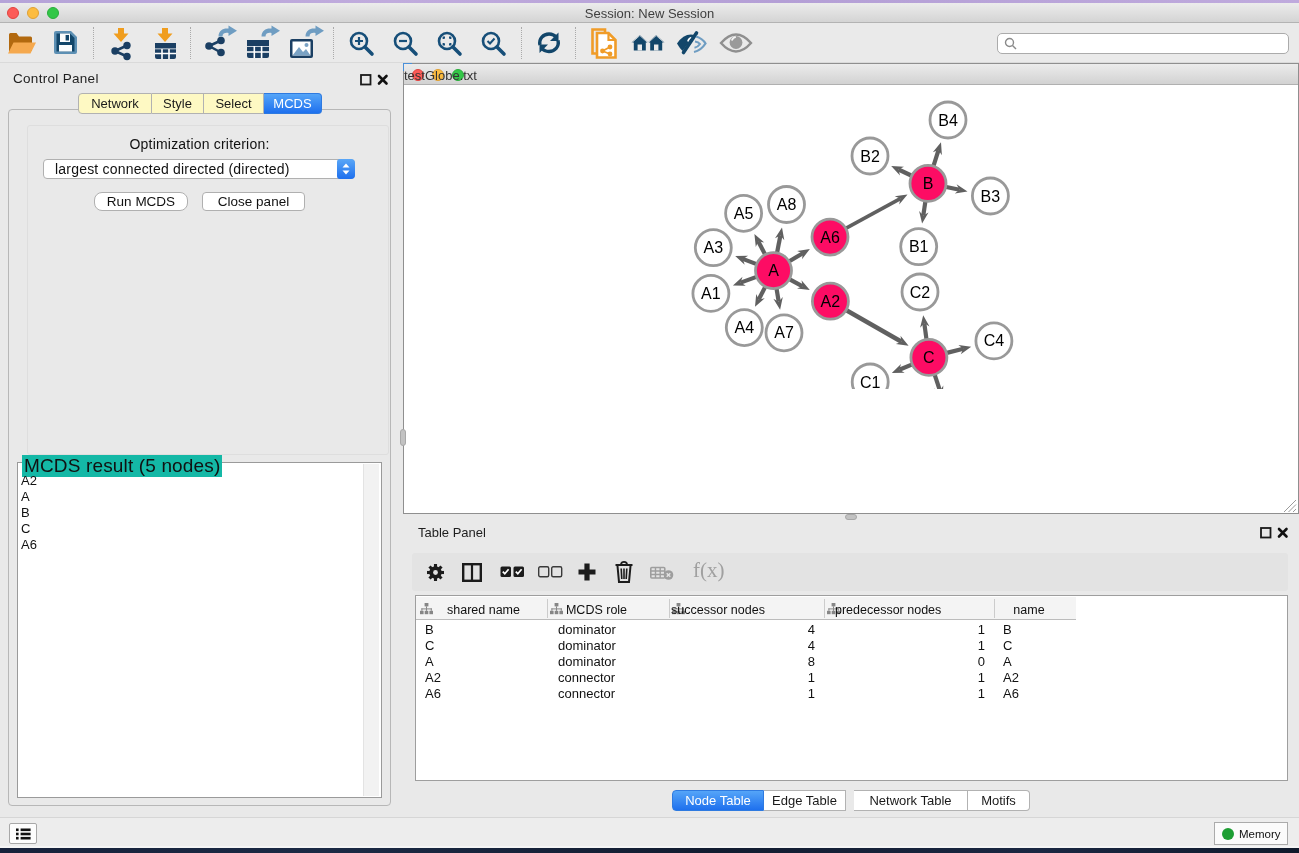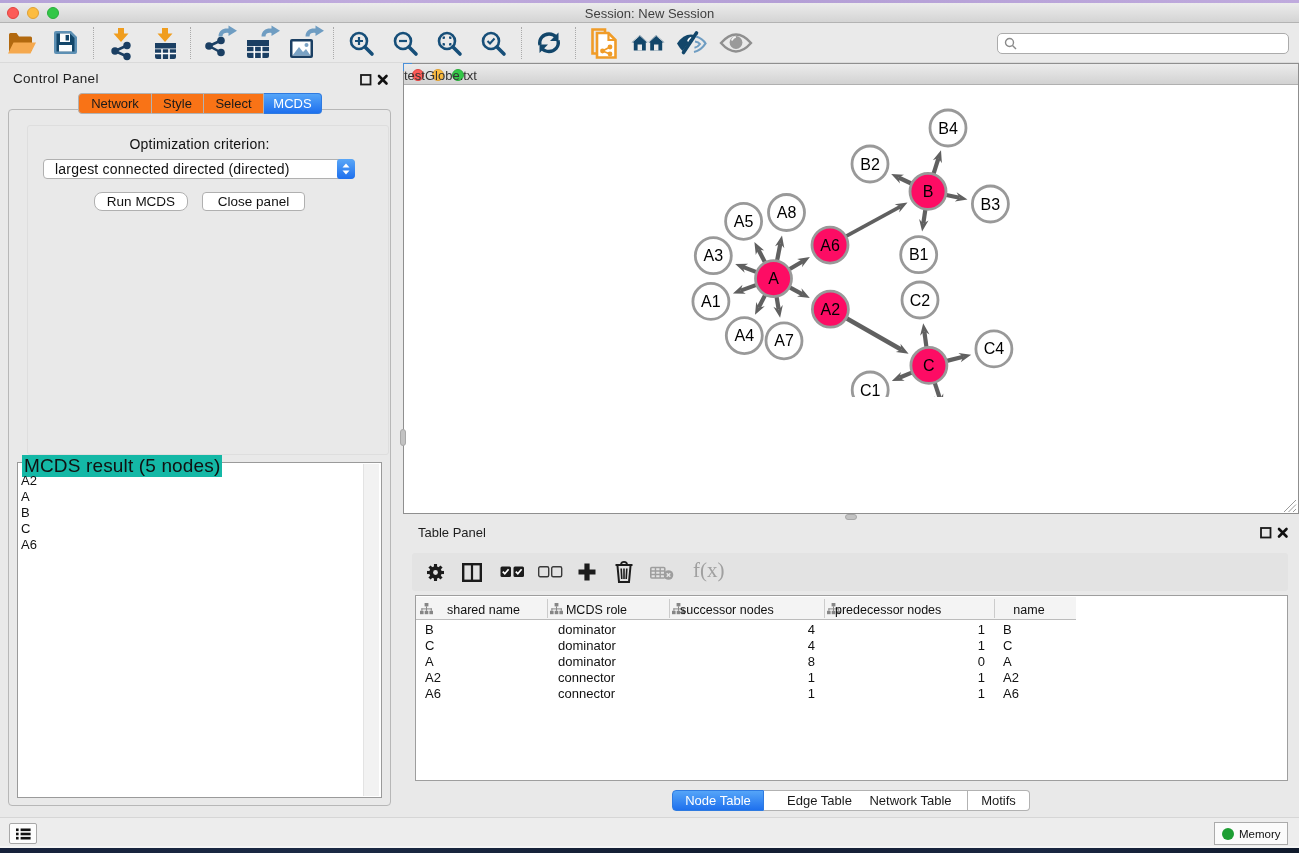--- a/index.html
+++ b/index.html
@@ -1,19 +1,19 @@
 <!DOCTYPE html>
 <html><head><meta charset="utf-8"><title>Session</title><style>
 *{margin:0;padding:0;box-sizing:border-box}
 html,body{width:1299px;height:853px}
 body{position:relative;font-family:"Liberation Sans",sans-serif;background:#e9e9e9;overflow:hidden}
 .abs{position:absolute}
 .tl{border-radius:50%;width:12px;height:12px;position:absolute}
 svg{position:absolute;overflow:visible}
-.seg{position:absolute;top:93px;height:21px;background:#f97316;border:1px solid #b2b2b2;border-left:none;color:#1a1a1a;font-size:13px;text-align:center;line-height:19px}
+.seg{position:absolute;top:93px;height:21px;background:#fef9c3;border:1px solid #b2b2b2;border-left:none;color:#1a1a1a;font-size:13px;text-align:center;line-height:19px}
 .btab{position:absolute;top:790px;height:21px;background:#fff;border:1px solid #b2b2b2;border-left:none;color:#1a1a1a;font-size:13px;text-align:center;line-height:19px}
 </style></head>
 <body>
 
 <div class="abs" style="left:0;top:0;width:1299px;height:3px;background:linear-gradient(90deg,#b5a3d8,#c0abdd 30%,#b49fd6 60%,#bfaadd)"></div>
 <div class="abs" style="left:0;top:846px;width:1299px;height:3px;background:#f5f5f5"></div>
 <div class="abs" style="left:0;top:848px;width:1299px;height:5px;background:linear-gradient(90deg,#16213a,#1b2a45 25%,#121c30 55%,#1a2742 80%,#101a2c)"></div>
 
 <div class="abs" style="left:0;top:3px;width:1299px;height:20px;background:linear-gradient(#ececec,#d4d4d4);border-bottom:1px solid #b3b3b3"></div>
 <div class="tl" style="left:7px;top:7px;background:#fc5b57;border:1px solid #e2423e"></div>
@@ -210,21 +210,21 @@
 <div class="tl" style="left:412px;top:69px;background:#fc5b57;border:1px solid #e2423e"></div>
 <div class="tl" style="left:432px;top:69px;background:#fcbc40;border:1px solid #e0a034"></div>
 <div class="tl" style="left:452px;top:69px;background:#33c748;border:1px solid #2aad3c"></div>
 <div class="abs" style="left:404px;top:68px;width:894px;font-size:13px;color:#333">testGlobe.txt</div>
 <svg class="abs" style="left:1283px;top:499px" width="14" height="14">
  <path d="M13 1 L1 13 M13 5.5 L5.5 13 M13 10 L10 13" stroke="#9a9a9a" stroke-width="1"></path>
 </svg>
 <div class="abs" style="left:400px;top:429px;width:6px;height:17px;background:#c2c2c2;border:1px solid #a8a8a8;border-radius:3px"></div>
 <div class="abs" style="left:845px;top:514px;width:12px;height:6px;background:#c2c2c2;border:1px solid #a8a8a8;border-radius:3px"></div>
 
-<div class="abs" style="left:404px;top:93px;width:893px;height:304px;overflow:hidden">
+<div class="abs" style="left:404px;top:85px;width:893px;height:304px;overflow:hidden">
 <svg width="893" height="428" style="position:absolute;left:0;top:0">
 <line x1="353.2" y1="191.6" x2="336.6" y2="197.6" stroke="#606060" stroke-width="4.2"></line>
 <polygon points="328.9,200.4 338.5,191.8 336.6,197.6 341.8,200.7" fill="#606060"></polygon>
 <line x1="353.2" y1="179.4" x2="338.8" y2="173.9" stroke="#606060" stroke-width="4.2"></line>
 <polygon points="331.2,171.0 344.1,170.8 338.8,173.9 340.7,179.7" fill="#606060"></polygon>
 <line x1="361.5" y1="170.2" x2="354.2" y2="156.3" stroke="#606060" stroke-width="4.2"></line>
 <polygon points="350.4,149.0 360.2,157.5 354.2,156.3 351.8,161.9" fill="#606060"></polygon>
 <line x1="372.9" y1="168.5" x2="376.4" y2="150.5" stroke="#606060" stroke-width="4.2"></line>
 <polygon points="378.0,142.5 380.3,155.2 376.4,150.5 371.0,153.3" fill="#606060"></polygon>
 <line x1="361.6" y1="201.1" x2="354.7" y2="214.5" stroke="#606060" stroke-width="4.2"></line>
@@ -390,26 +390,26 @@
         <rect x="6" y="5.4" width="1" height="2.4"></rect>
         <rect x="10.8" y="5.4" width="1" height="2.4"></rect>
  <rect x="0" y="7.8" width="3.6" height="3.4"></rect>
         <rect x="4.7" y="7.8" width="3.6" height="3.4"></rect>
         <rect x="9.4" y="7.8" width="3.6" height="3.4"></rect>
 </g>
     </defs>
   </svg>
 <div class="abs" style="left:430px;top:603px;width:107px;text-align:center;font-size:12.5px;color:#111">shared name</div>
 <div class="abs" style="left:545px;top:603px;width:103px;text-align:center;font-size:12.5px;color:#111">MCDS role</div>
-<div class="abs" style="left:680px;top:603px;width:136px;font-size:12.5px;color:#111">successor nodes</div>
+<div class="abs" style="left:650px;top:603px;width:136px;text-align:center;font-size:12.5px;color:#111">successor nodes</div>
 <div class="abs" style="left:835px;top:603px;width:151px;text-align:left;font-size:12.5px;color:#111">predecessor nodes</div>
 <div class="abs" style="left:988px;top:603px;width:82px;text-align:center;font-size:12.5px;color:#111">name</div>
 
 <div class="abs" style="left:425px;top:622px;font-size:13px;color:#111;line-height:16px">B<br>C<br>A<br>A2<br>A6</div>
 <div class="abs" style="left:558px;top:622px;font-size:13px;color:#111;line-height:16px">dominator<br>dominator<br>dominator<br>connector<br>connector</div>
 <div class="abs" style="left:720px;top:622px;width:95px;text-align:right;font-size:13px;color:#111;line-height:16px">4<br>4<br>8<br>1<br>1</div>
 <div class="abs" style="left:890px;top:622px;width:95px;text-align:right;font-size:13px;color:#111;line-height:16px">1<br>1<br>0<br>1<br>1</div>
 <div class="abs" style="left:1003px;top:622px;font-size:13px;color:#111;line-height:16px">B<br>C<br>A<br>A2<br>A6</div>
 
 <div class="btab" style="left:672px;width:92px;border-left:1px solid #2e7ae0;background:linear-gradient(#55a5f8,#1e70ee);color:#fff;border-color:#2e7ae0;border-radius:4px 0 0 4px">Node Table</div>
-<div class="btab" style="left:764px;width:112px">Edge Table</div>
+<div class="btab" style="left:764px;width:82px">Edge Table</div>
 <div class="btab" style="left:854px;width:114px">Network Table</div>
 <div class="btab" style="left:968px;width:62px;border-radius:0 4px 4px 0">Motifs</div>
 
 </body></html>

